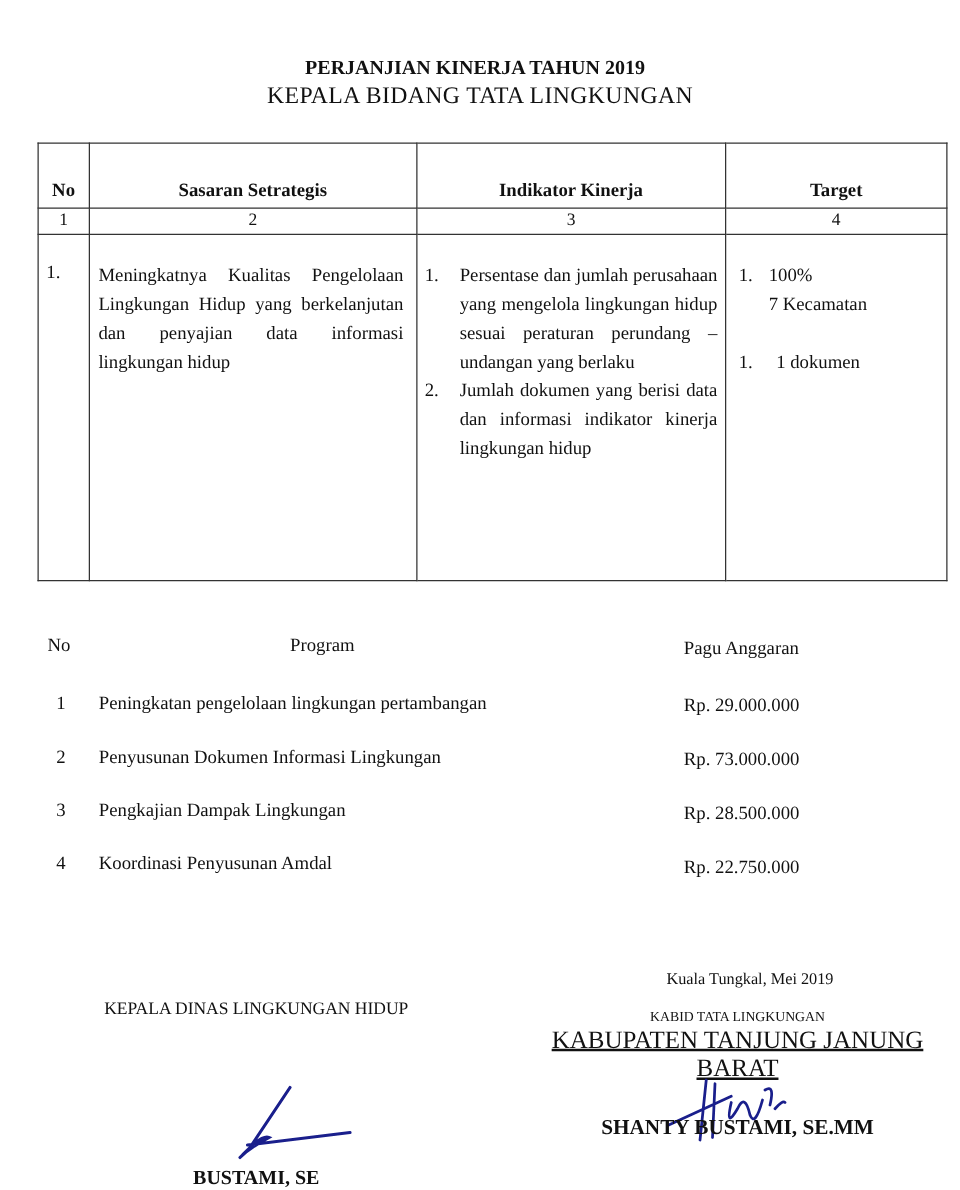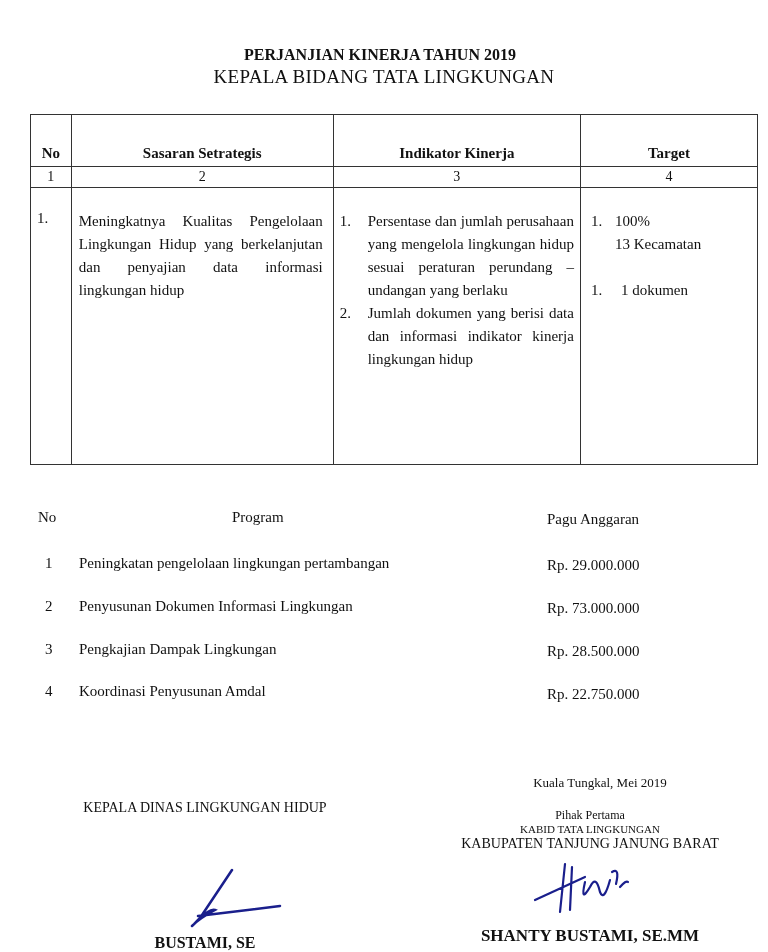--- a/index.html
+++ b/index.html
@@ -56,21 +56,21 @@
       <div class="olist">
         <span class="n">2.</span>
         <span class="t">Jumlah dokumen yang berisi data dan informasi indikator kinerja lingkungan hidup</span>
       </div>
     </td>
     <td>
       <div class="tgt" style="display:flex;">
         <span style="width:24px;">1.</span>
         <span>
           <div>100%</div>
-          <div>13 Kecamatan</div>
+          <div>7 Kecamatan</div>
         </span>
       </div>
       <div class="tgt" style="display:flex;margin-top:23px;">
         <span style="width:30px;">1.</span>
         <span>1 dokumen</span>
       </div>
     </td>
   </tr>
 </tbody>
   </table>
@@ -101,20 +101,19 @@
 
 <div class="abs" style="left:60px;top:790px;width:290px;">
   <div class="sig" style="font-size:14px;margin-top:10px;">KEPALA DINAS LINGKUNGAN HIDUP</div>
 </div>
 <svg class="abs" style="left:170px;top:868px;" width="120" height="62">
   <path d="M62 2 L30 50 M30 50 Q20 60 28 52 Q40 40 45 42 Q30 50 22 58 M28 48 L110 38" stroke="#1a1f8c" stroke-width="2.5" fill="none" stroke-linecap="round"></path>
 </svg>
 <div class="abs signame" style="left:60px;top:934px;width:290px;">BUSTAMI, SE</div>
 
 <div class="abs" style="left:430px;top:808px;width:320px;">
-  <div class="sig" style="font-size:12px;">Pihak Pertama</div>
   <div class="sig" style="font-size:11px;line-height:13px;">KABID TATA LINGKUNGAN</div>
-  <div class="sig" style="font-size:14px;">KABUPATEN  TANJUNG JANUNG BARAT</div>
+  <div class="sig" style="font-size:20px;text-decoration:underline;">KABUPATEN  TANJUNG JANUNG BARAT</div>
 </div>
 <svg class="abs" style="left:530px;top:862px;" width="110" height="55">
   <path d="M35 2 L30 50 M42 5 L40 48 M5 38 L55 15 M55 20 Q50 42 60 25 Q66 12 70 30 Q74 40 80 18 M82 10 Q90 5 86 22 M90 25 Q96 18 98 20" stroke="#1a1f8c" stroke-width="2.2" fill="none" stroke-linecap="round"></path>
 </svg>
-<div class="abs signame" style="left:430px;top:926px;width:320px;font-size:17px;">SHANTY BUSTAMI, SE.MM</div>
+<div class="abs signame" style="left:430px;top:892px;width:320px;font-size:17px;">SHANTY BUSTAMI, SE.MM</div>
 
 </body></html>

